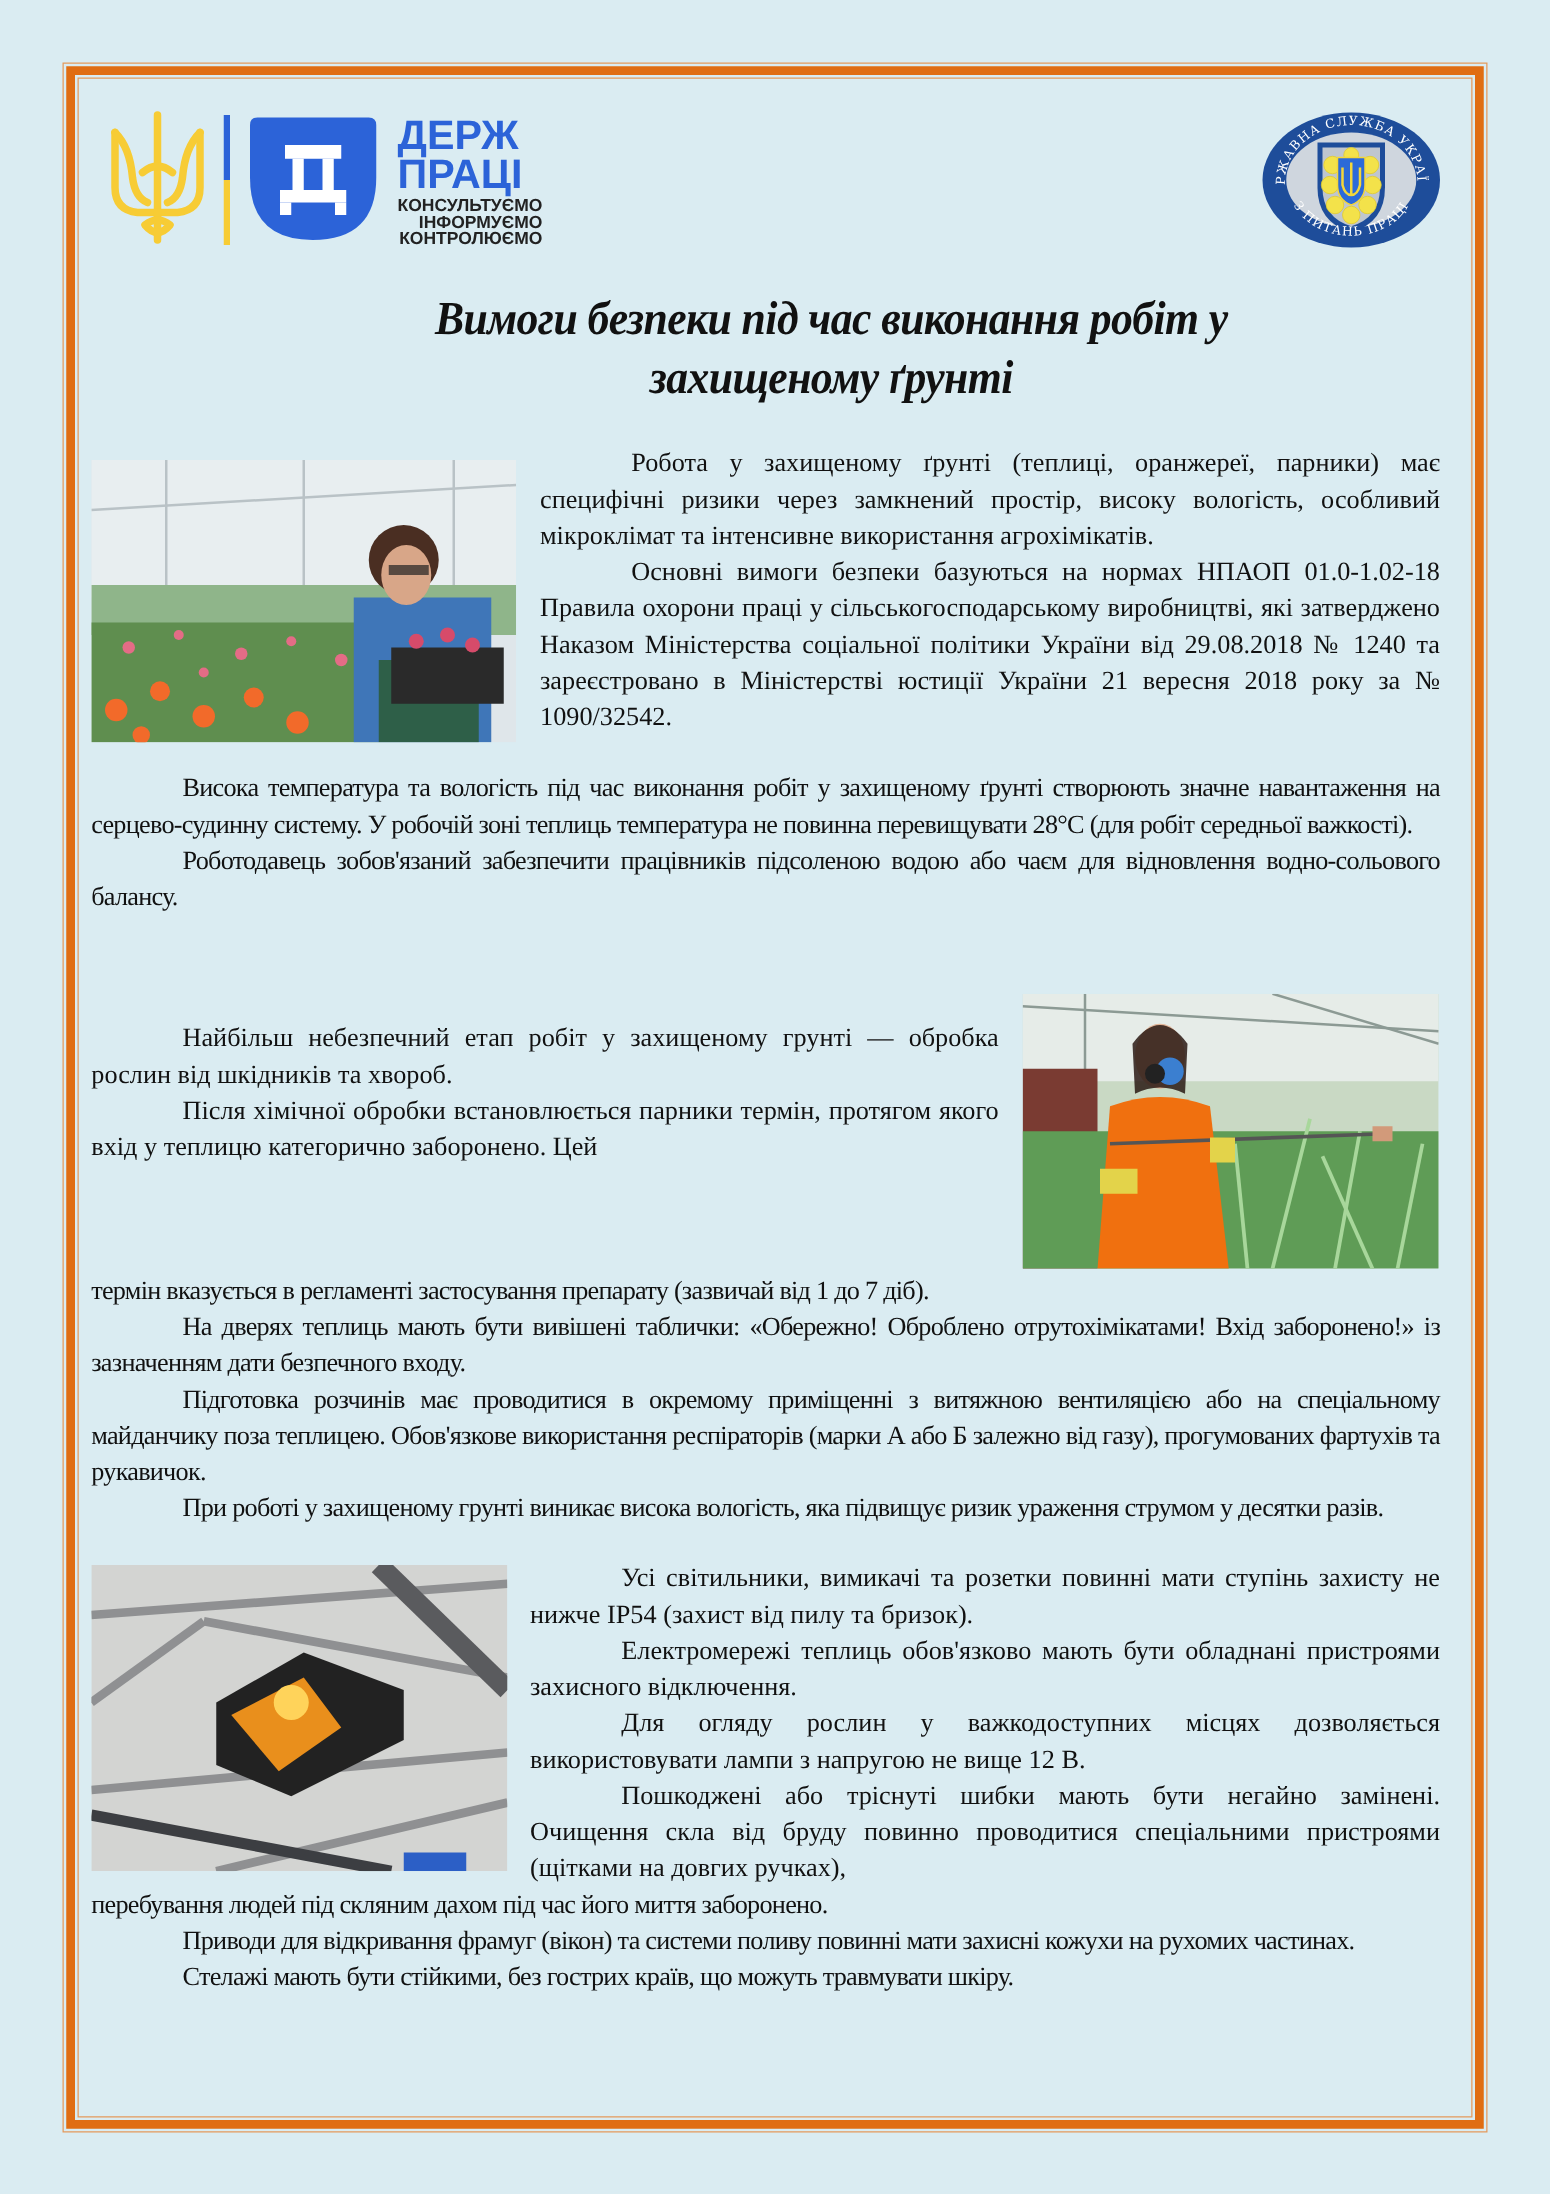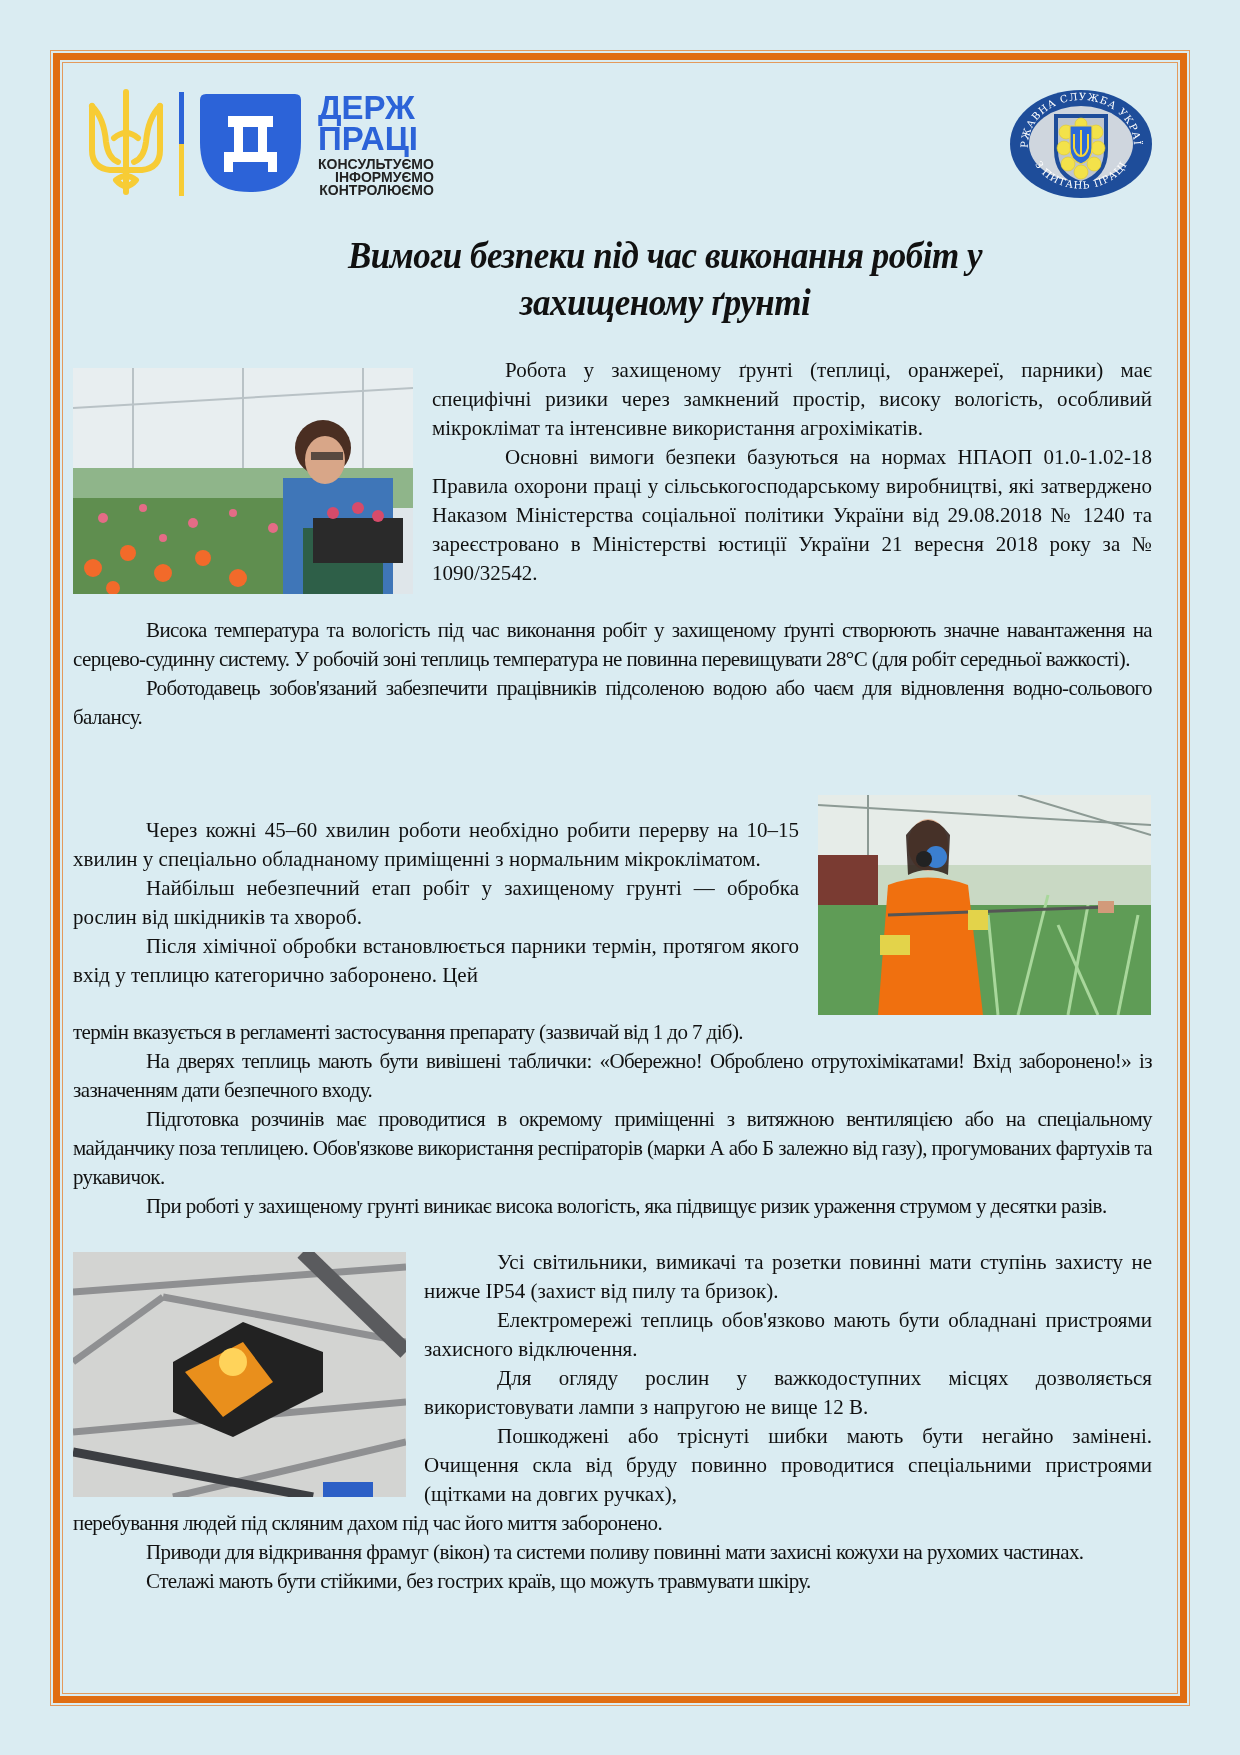--- a/index.html
+++ b/index.html
@@ -221,21 +221,20 @@
     <circle cx="118" cy="62" r="11" fill="#3b7fd0"></circle>
       <circle cx="106" cy="64" r="8" fill="#222"></circle>
     <line x1="70" y1="120" x2="290" y2="112" stroke="#555" stroke-width="3"></line>
     <rect x="280" y="106" width="16" height="12" fill="#d29a7a"></rect>
     <rect x="62" y="140" width="30" height="20" fill="#e3d34a"></rect>
     <rect x="150" y="115" width="20" height="20" fill="#e3d34a"></rect>
   </svg>
 </div>
 
 <div class="abs txt block3">
-  <p>Через кожні 45–60 хвилин роботи необхідно робити перерву на 10–15 хвилин у спеціально обладнаному приміщенні з нормальним мікрокліматом.</p>
   <p>Найбільш небезпечний етап робіт у захищеному грунті — обробка рослин від шкідників та хвороб.</p>
   <p>Після хімічної обробки встановлюється парники термін, протягом якого вхід у теплицю категорично заборонено. Цей</p>
 </div>
 
 <div class="abs txt block4 condensed">
   <p class="noind">термін вказується в регламенті застосування препарату (зазвичай від 1 до 7 діб).</p>
   <p>На дверях теплиць мають бути вивішені таблички: «Обережно! Оброблено отрутохімікатами! Вхід заборонено!» із зазначенням дати безпечного входу.</p>
   <p>Підготовка розчинів має проводитися в окремому приміщенні з витяжною вентиляцією або на спеціальному майданчику поза теплицею. Обов'язкове використання респіраторів (марки А або Б залежно від газу), прогумованих фартухів та рукавичок.</p>
   <p>При роботі у захищеному грунті виникає висока вологість, яка підвищує ризик ураження струмом у десятки разів.</p>
 </div>

